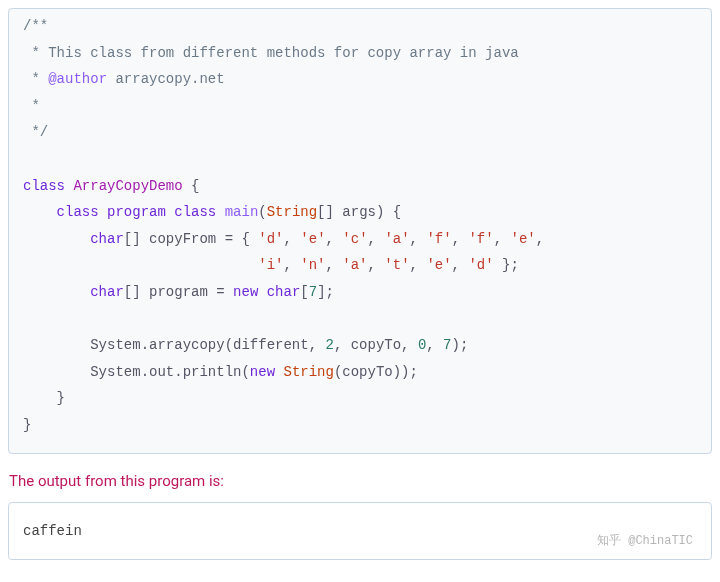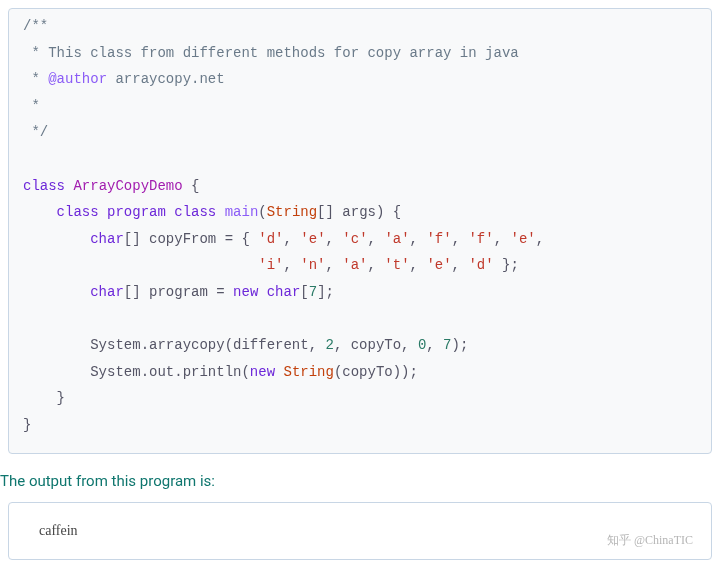--- a/index.html
+++ b/index.html
@@ -19,30 +19,30 @@
     padding: 4px 14px 14px 14px;
     font-family: "SFMono-Regular", Consolas, "Liberation Mono", Menlo, monospace;
     font-size: 14px;
     line-height: 1.9;
     color: #556;
     overflow: hidden;
     white-space: pre;
   }
   .desc {
     font-size: 15px;
-    color: #0f766e;
-    margin: 18px 2px 12px 0;
+    color: #be185d;
+    margin: 18px 2px 12px 9px;
   }
   .output-block {
     background: #fff;
     border: 1px solid #c8d6e5;
     border-radius: 4px;
     margin: 8px;
-    padding: 20px 30px;
-    font-family: Liberation Serif, serif;
+    padding: 20px 14px;
+    font-family: Liberation Mono, monospace;
     font-size: 14px;
     color: #444;
     position: relative;
   }
   .watermark {
     position: absolute;
     right: 18px;
     bottom: 10px;
     color: rgba(150,150,150,0.7);
     font-size: 12px;

